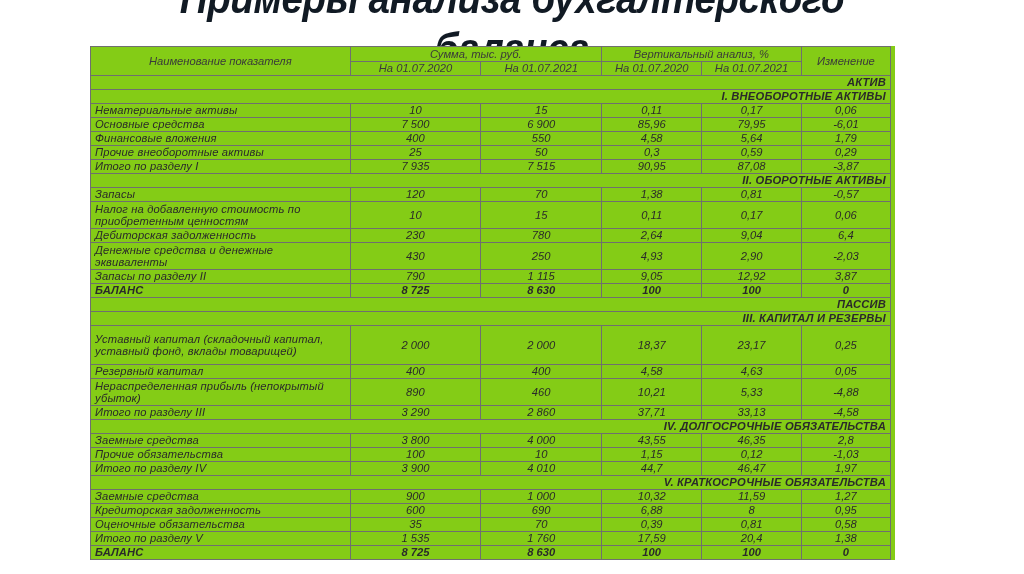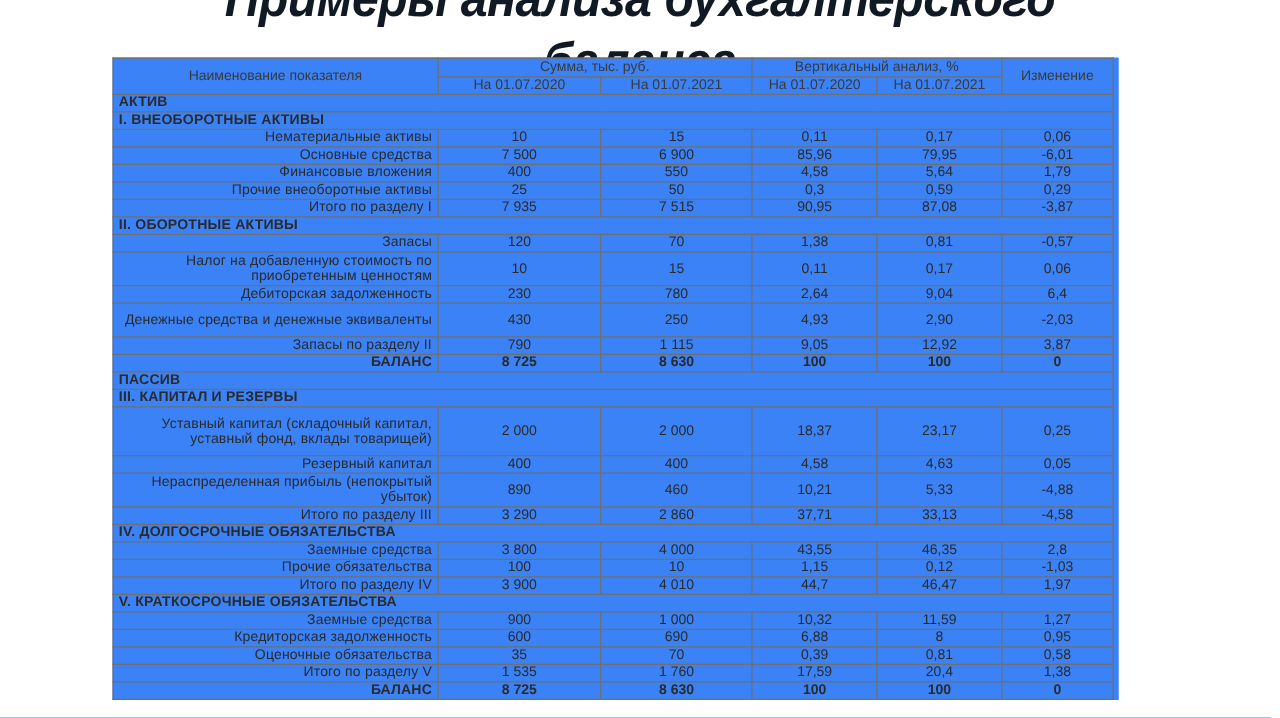--- a/index.html
+++ b/index.html
@@ -8,34 +8,34 @@
       position:relative; font-family:"Liberation Sans", sans-serif;
     }
     .title {
       position:absolute; left:0; top:-26px; width:1024px; text-align:center;
       font-family:"Liberation Sans", sans-serif; font-weight:bold; font-style:italic;
       font-size:42px; line-height:50px; color:#111a24; letter-spacing:-0.5px;
       transform:scaleX(0.92);
     }
     .title .l2 { display:block; }
     .sheet {
-      position:absolute; left:90px; top:46px; width:805px; background:#3b82f6;
+      position:absolute; left:90px; top:46px; width:805px; background:#84cc16;font-style:italic;
     }
     table.bal {
       border-collapse:collapse; width:801px; table-layout:fixed;
       font-family:"Liberation Sans", sans-serif; font-size:11.2px; color:#2a2a2a;
     }
     table.bal td, table.bal th {
       border:1px solid #6f6f6f; padding:0 4px; line-height:12.5px; height:13px;
       font-weight:normal; overflow:hidden;
     }
     table.bal th { text-align:center; color:#3a3a3a; }
-    table.bal td.name { text-align:right; letter-spacing:0.15px; }
+    table.bal td.name { text-align:left; letter-spacing:0.15px; }
     table.bal td.num { text-align:center; }
-    tr.section td { text-align:left; font-weight:bold; letter-spacing:0.2px; }
+    tr.section td { text-align:right; font-weight:bold; letter-spacing:0.2px; }
     tr.bold td { font-weight:bold; }
     tr.tall2 td { height:26px; }
     tr.tall3 td { height:38px; }
     .col-name { width:256px; }
     .col-a { width:129px; }
     .col-b { width:119px; }
     .col-c { width:99px; }
     .col-d { width:98px; }
     .col-e { width:88px; }
   </style>

